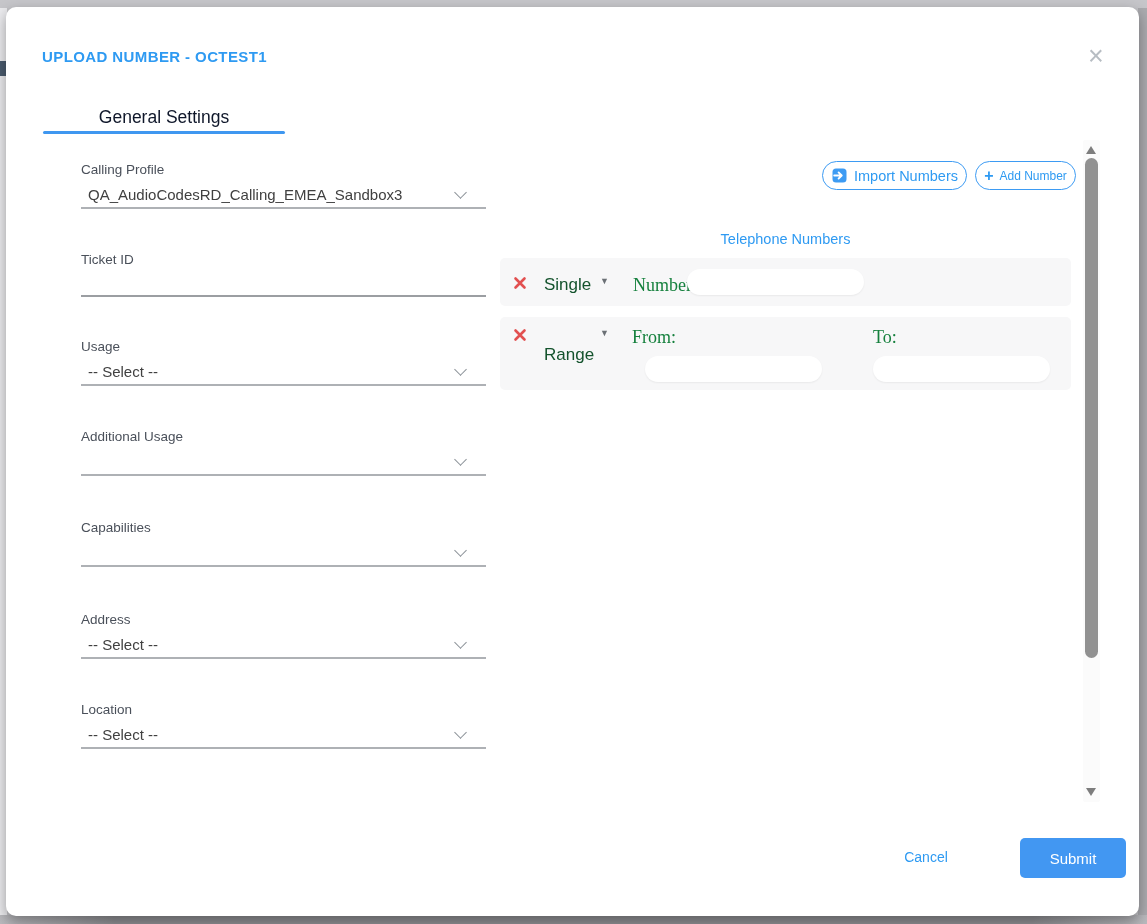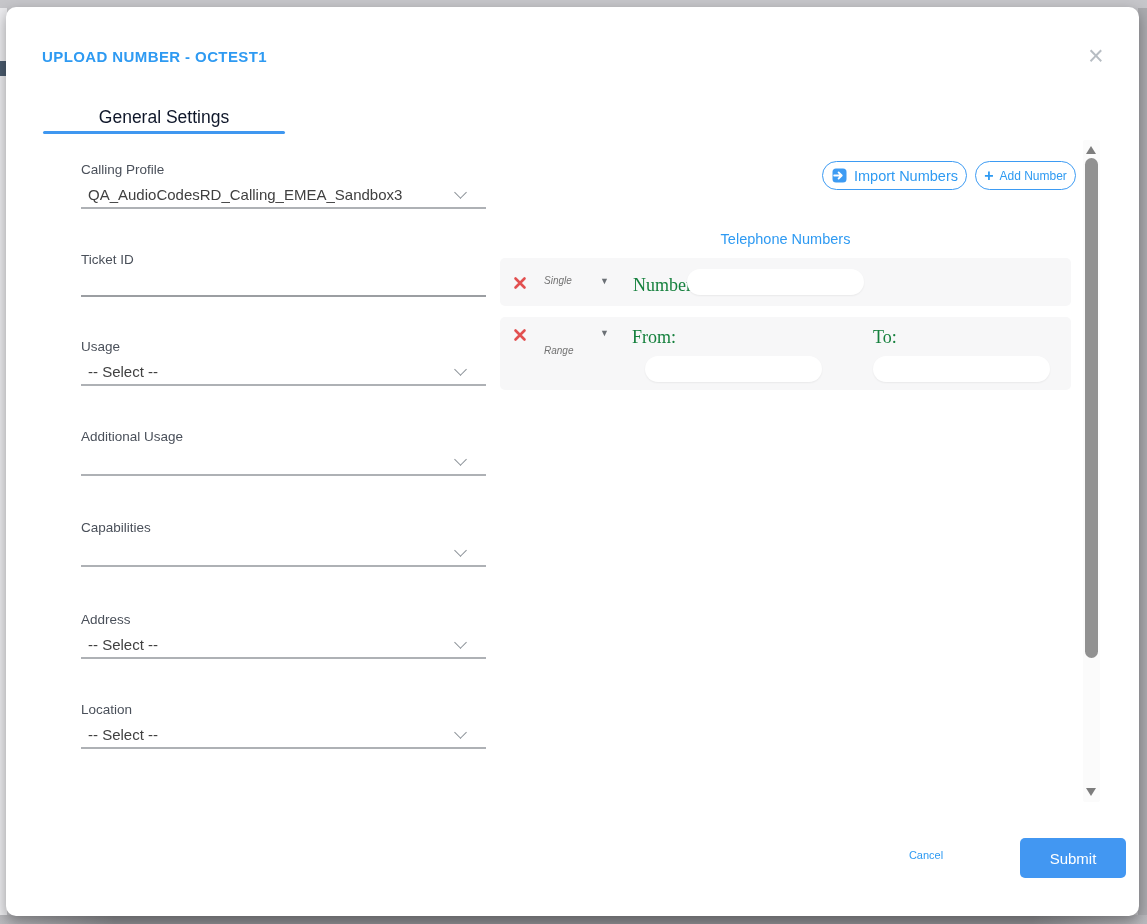--- a/index.html
+++ b/index.html
@@ -51,35 +51,35 @@
   .plus-glyph { font-size:16px; font-weight:600; line-height:14px; }
 
   .tn-heading { position:absolute; left:494px; top:89px; width:571px; text-align:center;
                 font-size:14.5px; color:#2e9af2; }
 
   .tn-row { position:absolute; left:494px; width:571px; background:#f7f7f8; border-radius:5px; }
   .row-single { top:116px; height:48px; }
   .row-range  { top:175px; height:73px; }
   .x-icon { position:absolute; left:13px; width:14px; height:14px; cursor:pointer; }
   .tri { position:absolute; font-size:9px; color:#6b7075; cursor:pointer; }
-  .tn-type { position:absolute; font-size:10px; color:#737373;font-style:italic; }
+  .tn-type { position:absolute; font-size:17px; color:#14532d; }
   .tn-label { position:absolute; font-size:18px; color:#15803d;font-family:Liberation Serif, serif; }
   .tn-input { position:absolute; height:26px; background:#ffffff; border:none; border-radius:13px;
               box-shadow:0 1px 2px rgba(0,0,0,.06); font-size:13px; color:#444; padding:0 12px; outline:none; width:177px; }
 
   
   .sbar { position:absolute; left:1077px; top:133px; width:17px; height:662px; background:#fbfbfb; border-radius:2px; }
   .sb-arrow { position:absolute; left:3px; width:0; height:0; cursor:pointer; }
   .sb-up { top:6px; border-left:5.5px solid transparent; border-right:5.5px solid transparent; border-bottom:8px solid #7d7d7d; }
   .sb-down { bottom:6px; border-left:5.5px solid transparent; border-right:5.5px solid transparent; border-top:8px solid #7d7d7d; }
   .sb-thumb { position:absolute; left:2px; top:18px; width:13px; height:500px; background:#919191; border-radius:7px; cursor:grab; }
 
   
   .cancel-link { position:absolute; left:870px; top:842px; width:100px; text-align:center;
-                 font-size:11px; color:#2e9af2; cursor:pointer; }
+                 font-size:14px; color:#2e9af2; cursor:pointer; }
   .submit-btn { position:absolute; left:1014px; top:831px; width:106px; height:40px;
                 background:#4297f2; border:none; border-radius:5px; color:#ffffff; font-size:15px;
                 font-family:Liberation Sans, sans-serif; cursor:pointer; }
 </style>
 </head>
 <body>
 
 <div class="strip strip-top"></div>
 <div class="strip strip-left">
   <div class="strip-left-block"></div>

